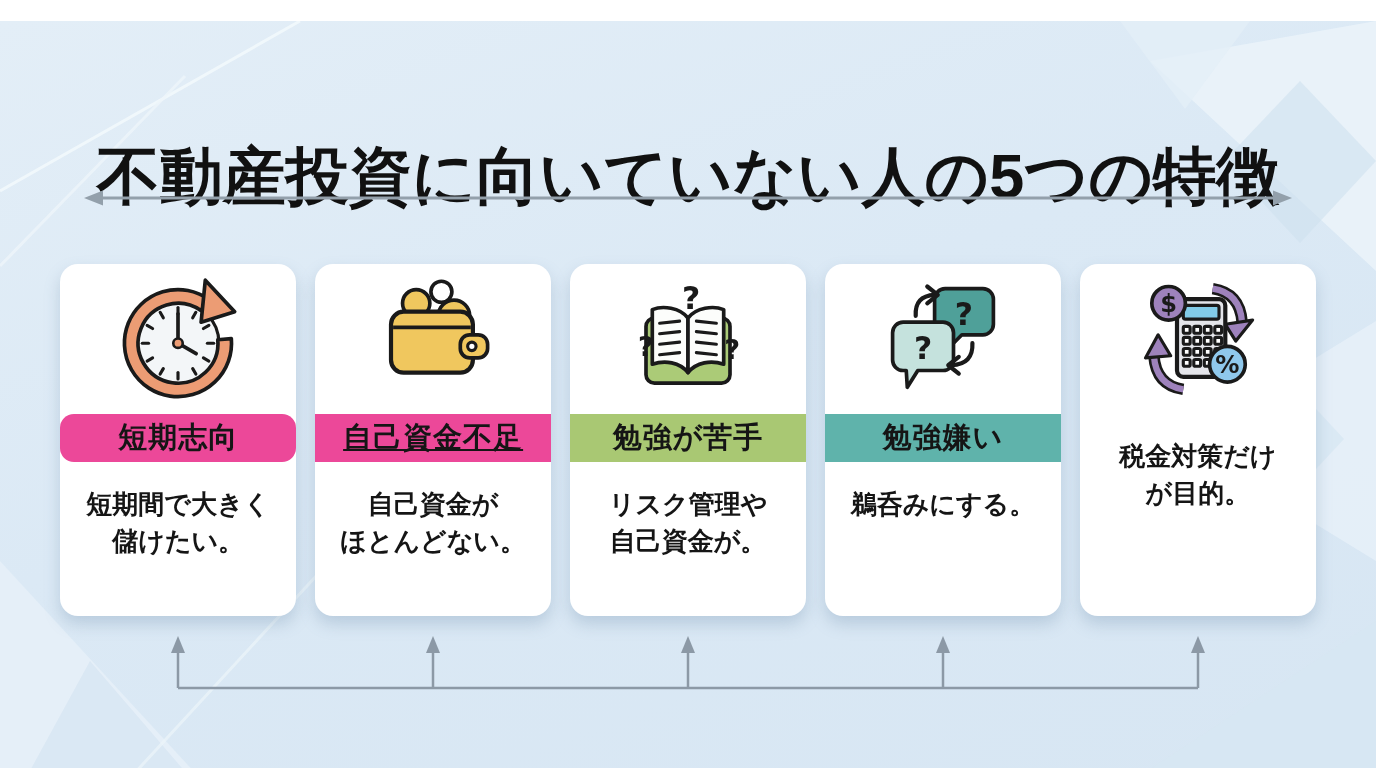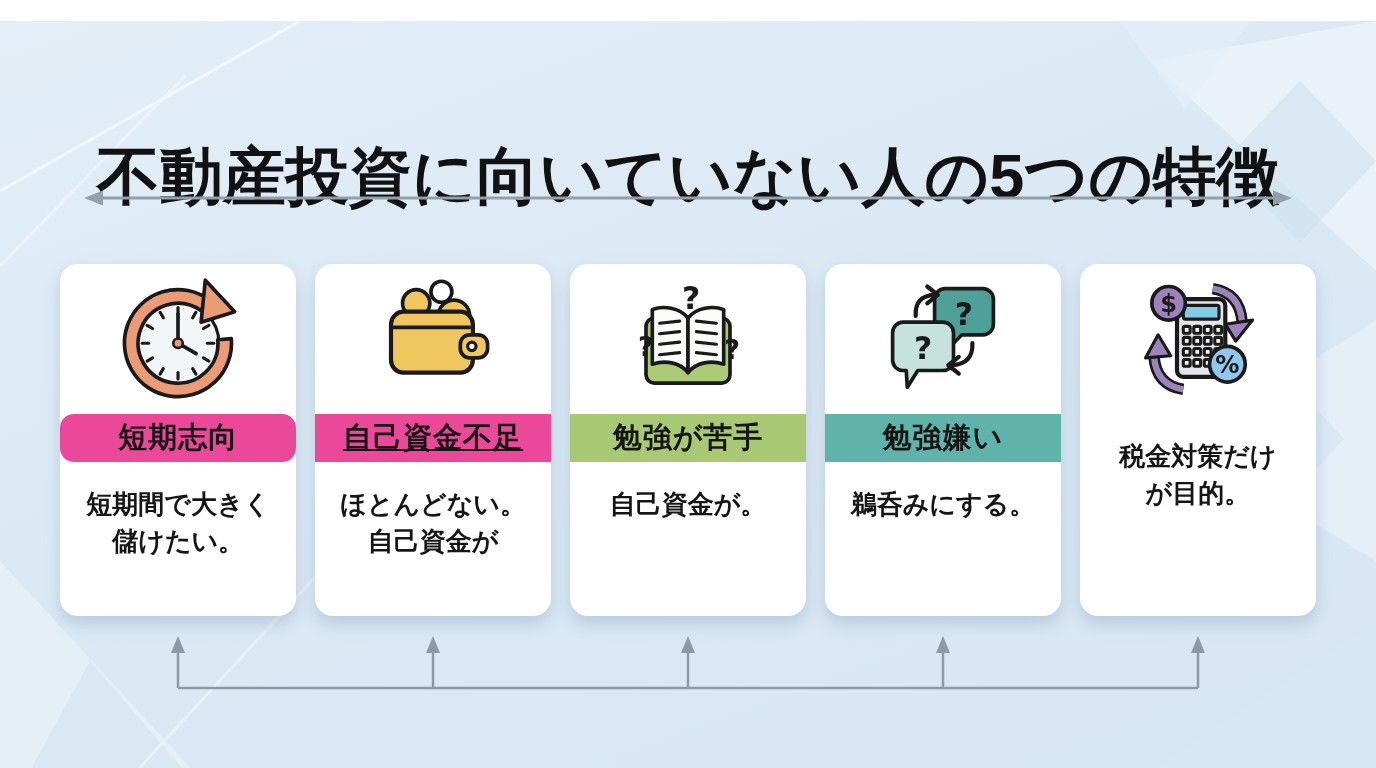--- a/index.html
+++ b/index.html
@@ -106,22 +106,22 @@
           <circle cx="44" cy="26" r="13" fill="#F0C75E" stroke="#1a1a1a" stroke-width="3.5"></circle>
           <circle cx="68" cy="15" r="10" fill="#ffffff" stroke="#1a1a1a" stroke-width="3.5"></circle>
           <rect x="20" y="34" width="78" height="58" rx="12" fill="#F0C75E" stroke="#1a1a1a" stroke-width="4"></rect>
           <line x1="22" y1="49" x2="96" y2="49" stroke="#1a1a1a" stroke-width="3.5"></line>
           <rect x="86" y="56" width="26" height="22" rx="9" fill="#F0C75E" stroke="#1a1a1a" stroke-width="3.5"></rect>
           <circle cx="97" cy="67" r="4" fill="#ffffff" stroke="#1a1a1a" stroke-width="3"></circle>
         </svg>
       </div>
       <div class="band" style="background-color: #ec4899; text-decoration: underline;">自己資金不足</div>
       <div class="desc">
+        <div>自己資金が</div>
         <div>ほとんどない。</div>
-        <div>自己資金が</div>
       </div>
     </div>
 
     <div class="card">
       <div class="icon-box">
         <svg viewBox="0 0 120 120">
           <rect x="20" y="40" width="80" height="62" rx="8" fill="#ABCB77" stroke="#1a1a1a" stroke-width="3.5"></rect>
           <path d="M60,40 C52,30 36,28 26,32 L26,84 C38,80 52,82 60,92 Z" fill="#FCFDFB" stroke="#1a1a1a" stroke-width="3.5" stroke-linejoin="round"></path>
           <path d="M60,40 C68,30 84,28 94,32 L94,84 C82,80 68,82 60,92 Z" fill="#FCFDFB" stroke="#1a1a1a" stroke-width="3.5" stroke-linejoin="round"></path>
           <g stroke="#1a1a1a" stroke-width="3" stroke-linecap="round">
@@ -134,20 +134,21 @@
             <line x1="68" y1="63" x2="87" y2="65"></line>
               <line x1="68" y1="73" x2="87" y2="75"></line>
           </g>
           <text class="svgtxt" x="63" y="31" font-size="30" text-anchor="middle" fill="#1a1a1a">?</text>
           <text class="svgtxt" x="20" y="76" font-size="26" text-anchor="middle" fill="#1a1a1a">?</text>
           <text class="svgtxt" x="102" y="79" font-size="26" text-anchor="middle" fill="#1a1a1a">?</text>
         </svg>
       </div>
       <div class="band" style="background-color: rgb(169, 200, 115);">勉強が苦手</div>
       <div class="desc">
+        <div>リスク管理や</div>
         <div>自己資金が。</div>
       </div>
     </div>
 
     <div class="card">
       <div class="icon-box">
         <svg viewBox="0 0 120 120">
           <path d="M62,12 h36 a10,10 0 0 1 10,10 v24 a10,10 0 0 1 -10,10 h-20 l-14,14 2,-14 h-4 a10,10 0 0 1 -10,-10 v-24 a10,10 0 0 1 10,-10 z" fill="#4FA099" stroke="#1a1a1a" stroke-width="3.5" stroke-linejoin="round"></path>
           <text class="svgtxt" x="80" y="47" font-size="30" text-anchor="middle" fill="#1a1a1a">?</text>
           <path d="M22,44 h38 a10,10 0 0 1 10,10 v26 a10,10 0 0 1 -10,10 h-24 l-10,16 -1,-16 h-3 a10,10 0 0 1 -10,-10 v-26 a10,10 0 0 1 10,-10 z" fill="#C5E2DD" stroke="#1a1a1a" stroke-width="3.5" stroke-linejoin="round"></path>

